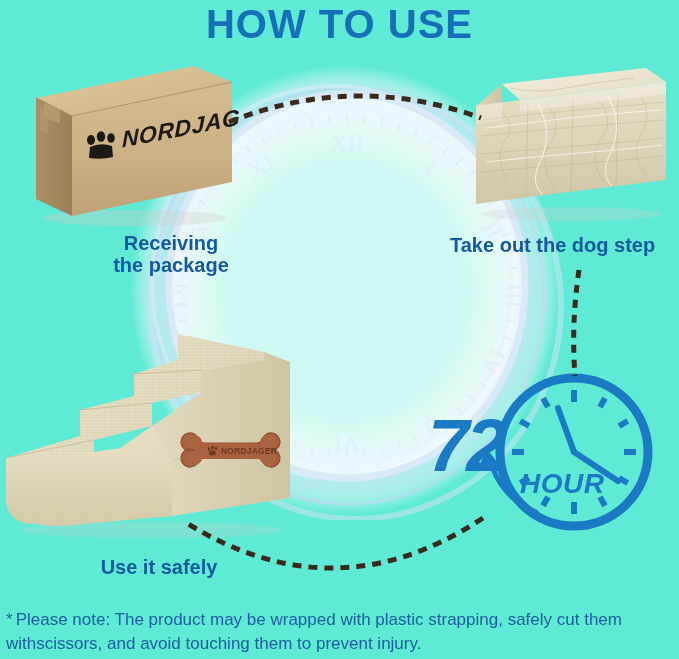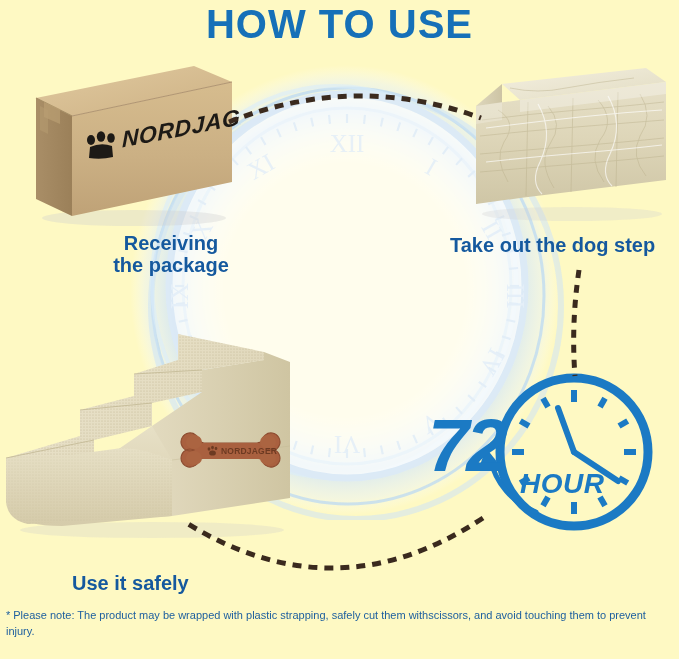--- a/index.html
+++ b/index.html
@@ -6,21 +6,21 @@
   * { box-sizing: border-box; margin: 0; padding: 0; }
   html, body {
     width: 679px; height: 659px;
     background: #ffffff;
     font-family: "Liberation Sans", sans-serif;
     overflow: hidden;
   }
   #page {
     position: relative;
     width: 679px; height: 659px;
-    background: #fef9c3;
+    background: #5eead4;
     overflow: hidden;
   }
 
   
   .title {
     position: absolute;
     top: 2px; left: 0; width: 679px;
     text-align: center;
     font-size: 40px;
     font-weight: bold;
@@ -49,21 +49,21 @@
     position: absolute;
     color: #15599E;
     font-weight: bold;
     font-size: 20px;
     line-height: 1.12;
     font-family: "Liberation Sans", sans-serif;
     white-space: pre-line;
   }
   .label-receiving { left: 76px; top: 232px; width: 190px; text-align: center; }
   .label-takeout   { left: 450px; top: 234px; width: 229px; text-align: left; }
-  .label-use       { left: 72px;  top: 556px; width: 210px; text-align: left; margin-top: 16px; }
+  .label-use       { left: 54px;  top: 556px; width: 210px; text-align: center; }
   .label-wait      { left: 464px; top: 548px; width: 215px; text-align: center; }
 
   
   .box-wrap { position: absolute; left: 26px; top: 58px; width: 215px; height: 170px; }
 
   
   .wrap-wrap { position: absolute; left: 468px; top: 62px; width: 208px; height: 162px; }
 
   
   .step-wrap { position: absolute; left: 2px; top: 330px; width: 298px; height: 212px; }
@@ -96,21 +96,21 @@
   .connector { position: absolute; pointer-events: none; }
   .conn-top    { left: 225px; top: 80px;  width: 260px; height: 60px; }
   .conn-right  { left: 545px; top: 268px; width: 60px;  height: 112px; }
   .conn-bottom { left: 175px; top: 498px; width: 312px; height: 92px; }
 
   
   .footnote {
     position: absolute;
     left: 6px; top: 608px; width: 668px;
     color: #1C5E9E;
-    font-size: 11px;
+    font-size: 17px;
     line-height: 1.42;
     font-family: "Liberation Sans", sans-serif;
   }
   .footnote .star { margin-right: 3px; }
 </style>
 </head>
 <body>
 
 <div id="page">
 

